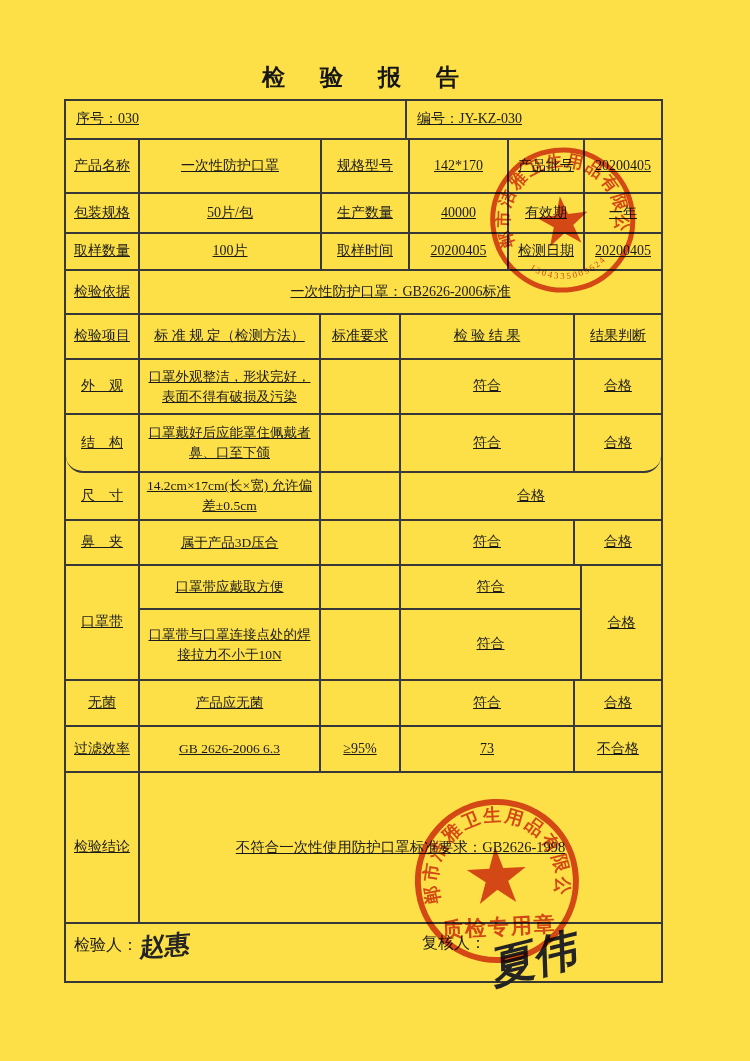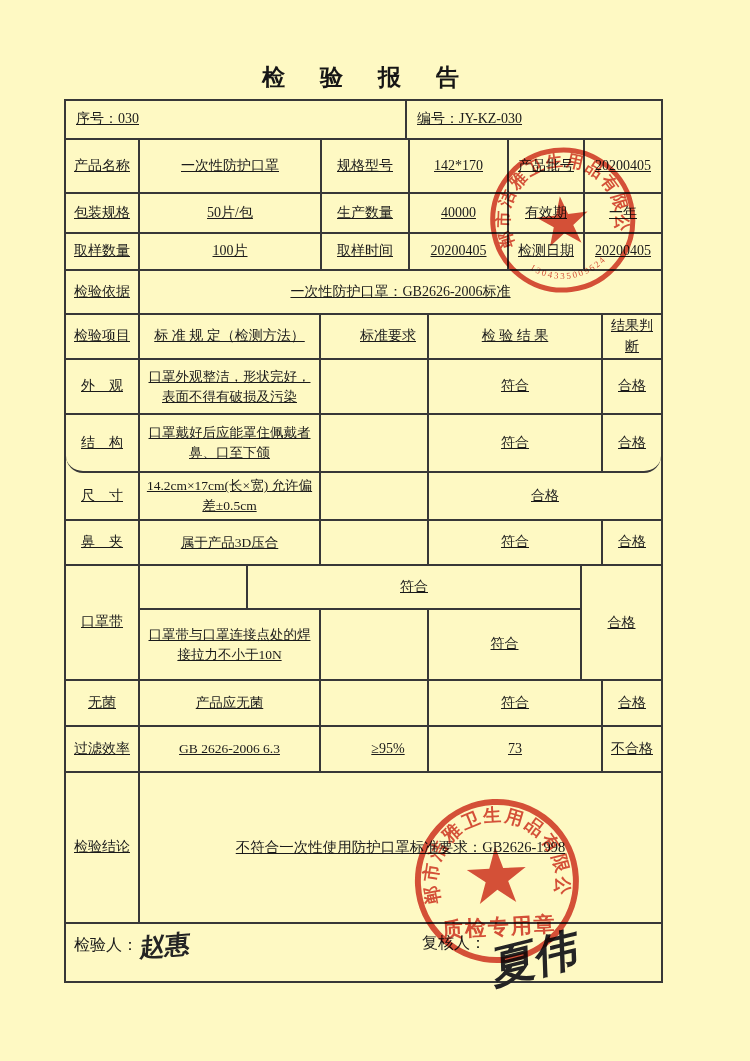--- a/index.html
+++ b/index.html
@@ -1,20 +1,20 @@
 <!DOCTYPE html>
 <html><head>
 <meta charset="utf-8">
 <style>
   html,body { margin:0; padding:0; background:#e8e8e8; }
   .page {
     position:relative;
     width:750px; height:1061px;
     margin:0 auto;
-    background:#fef9c3;
+    background:#fde047;
     font-family:"Liberation Serif","DejaVu Serif",serif;
     color:#1b1b1b;
     overflow:hidden;
   }
   .doc-title {
     position:absolute; left:64px; top:62px; width:599px;
     text-align:center;
     font-size:23px; font-weight:bold;
     letter-spacing:6px;
     color:#161616;
@@ -37,21 +37,21 @@
     text-align:center;
     padding:2px 5px;
     font-size:14px;
     line-height:1.45;
   }
   .td:last-child { border-right:none; }
   .td.left { justify-content:flex-start; text-align:left; padding-left:10px; }
   .td.small { font-size:13.5px; }
   .w-label { width:74px; flex:none; }
   .w-std   { width:181px; flex:none; }
-  .w-req   { width:80px; flex:none;margin-left:28px; }
+  .w-req   { width:80px; flex:none; }
   .w-res   { width:174px; flex:none; }
   .w-jdg   { flex:1; }
   
   .iw1 { width:74px; flex:none; }
   .iw2 { width:182px; flex:none; }
   .iw3 { width:88px; flex:none; }
   .iw4 { width:99px; flex:none; }
   .iw5 { width:76px; flex:none; }
   .iw6 { flex:1; }
   .h-r1 { height:39px; }
@@ -184,20 +184,21 @@
       <div class="td w-std small">属于产品3D压合</div>
       <div class="td w-req"></div>
       <div class="td w-res">符合</div>
       <div class="td w-jdg">合格</div>
     </div>
 
     <div class="tr h-mask">
       <div class="td w-label">口罩带</div>
       <div class="mask-mid">
         <div class="mask-sub first">
+          <div class="td w-std small" style="border-left:none;">口罩带应戴取方便</div>
           <div class="td w-req"></div>
           <div class="td" style="flex:1;">符合</div>
         </div>
         <div class="mask-sub second">
           <div class="td w-std small">口罩带与口罩连接点处的焊接拉力不小于10N</div>
           <div class="td w-req"></div>
           <div class="td" style="flex:1;">符合</div>
         </div>
       </div>
       <div class="mask-jdg">合格</div>

